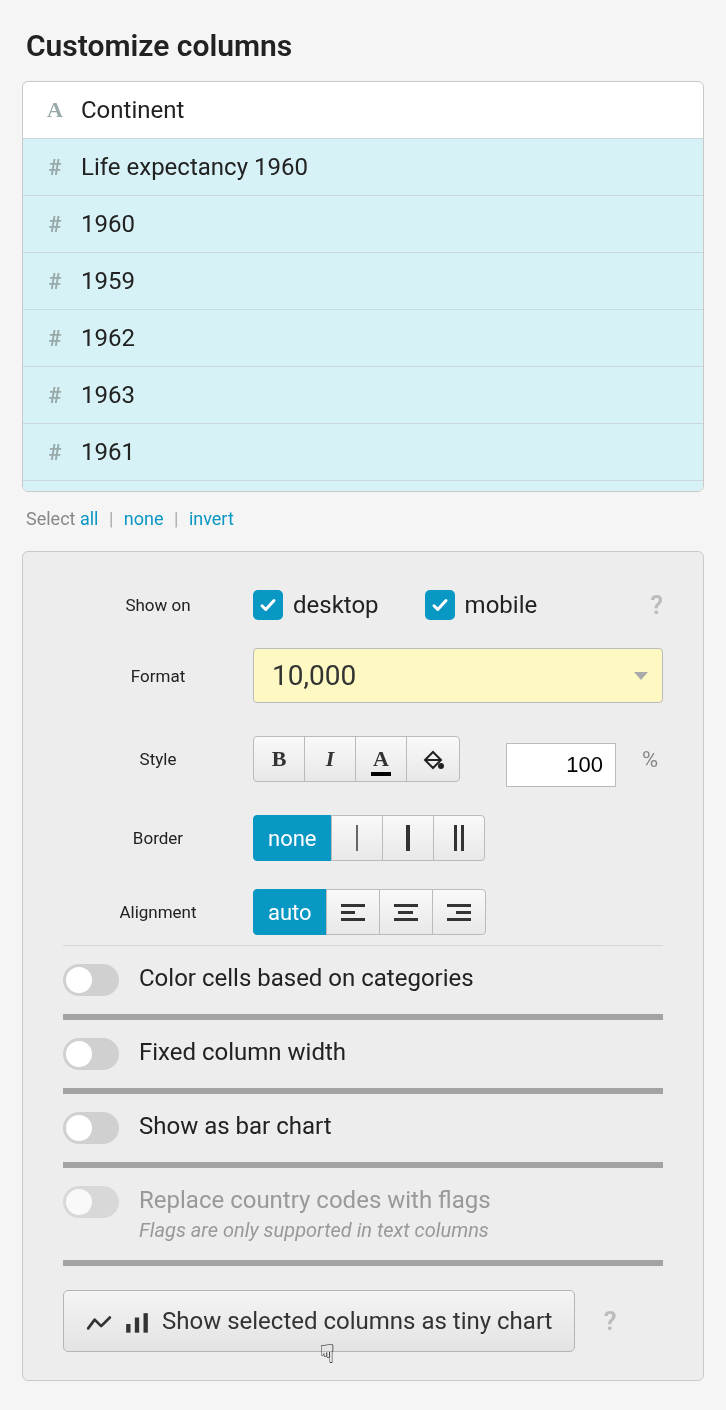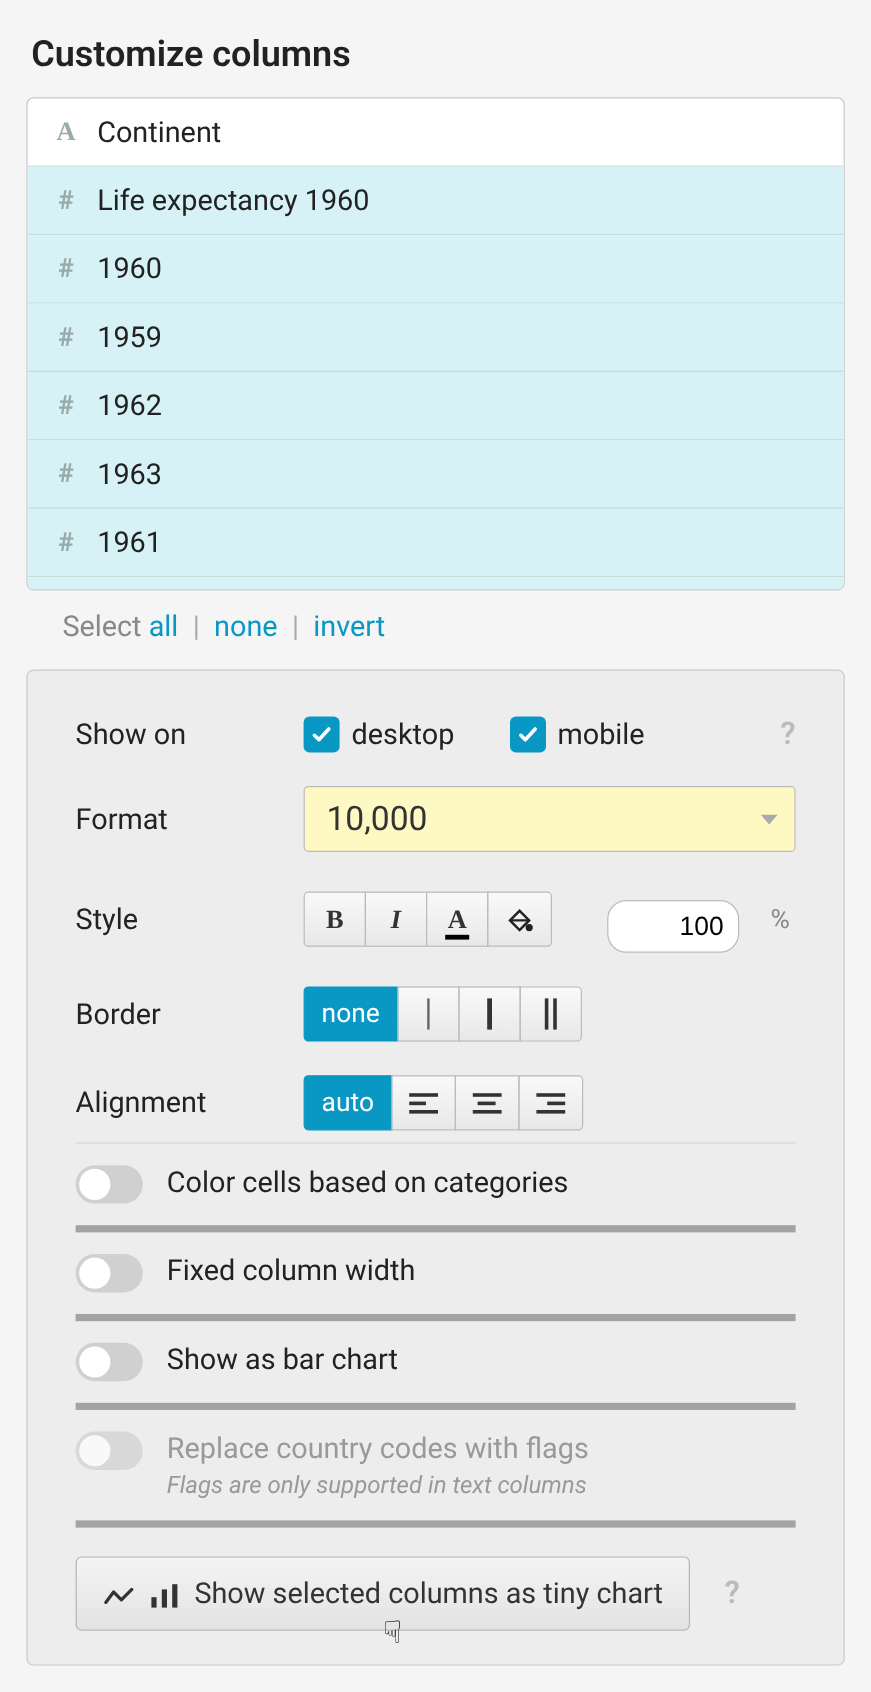--- a/index.html
+++ b/index.html
@@ -41,42 +41,42 @@
     color: #9aa;
     font-weight: 700;
     font-size: 22px;
   }
   .col-item .type-icon.text { font-family: Georgia, serif; }
   .col-item .label { color: #222; }
   .col-trailer { height: 10px; background: #d7f2f6; }
 
   .select-row {
     padding: 16px 4px 22px;
-    font-size: 24px;
+    font-size: 18px;
     color: #888;
-    margin-left: 26px;
   }
   .select-row .sep { color: #aaa; margin: 0 6px; }
   .select-row a { color: #0997c3; text-decoration: none; }
 
   .panel {
     border: 1px solid #c9c9c9;
     border-radius: 6px;
     background: #ededed;
     padding: 38px 40px 28px;
   }
   .form-row {
     display: flex;
     align-items: center;
     margin-bottom: 28px;
   }
   .form-row .flabel {
     width: 190px;
-    font-size: 24px;
+    font-size: 17px;
     color: #222;
+    text-align: center;
   }
   .form-row .fcontrol {
     flex: 1;
     display: flex;
     align-items: center;
     gap: 18px;
     position: relative;
   }
 
   .cb {
@@ -155,21 +155,21 @@
     position: absolute;
     left: -2px; right: -2px; bottom: -6px;
     height: 4px; background: #000;
   }
   .fill-icon svg { width: 24px; height: 24px; }
 
   .num-input {
     width: 110px;
     background: #fff;
     border: 1px solid #bbb;
-    border-radius: 16px;
+    border-radius: 0;
     padding: 8px 12px;
     font-size: 22px;
     text-align: right;
     margin-left: 28px;
     margin-top: 12px;
   }
   .pct { font-size: 22px; color: #888; margin-left: 8px; }
 
   .border-thin { display:inline-block; width:2px; height:26px; background:#666; }
   .border-med  { display:inline-block; width:4px; height:26px; background:#333; }

